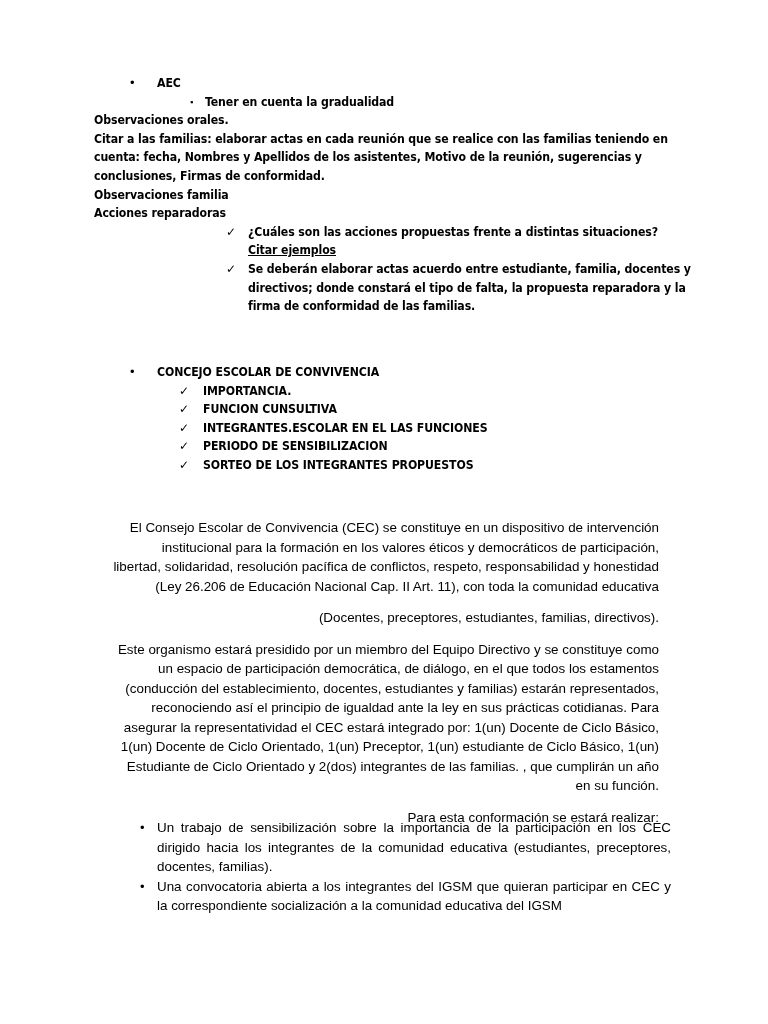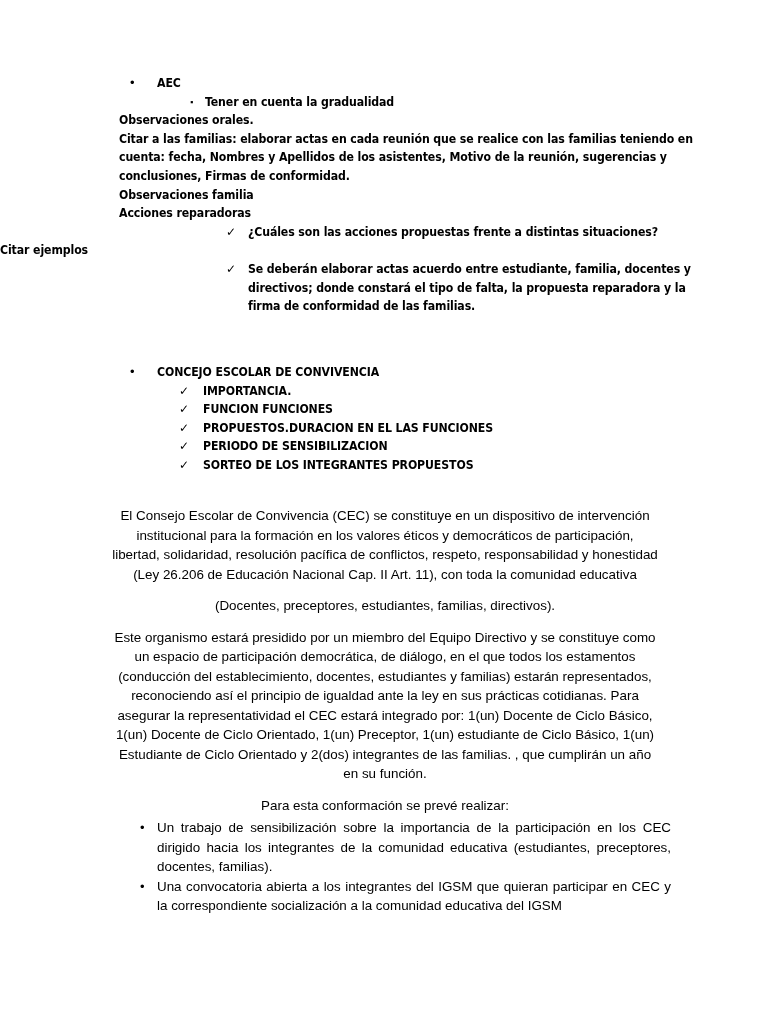--- a/index.html
+++ b/index.html
@@ -82,38 +82,40 @@
     top: 0;
     width: 12px;
     font-family: "Liberation Sans", sans-serif;
     font-weight: normal;
     font-size: 9px;
     line-height: 18.6px;
   }
 
   
   .l2p {
-    padding-left: 119px;
+    padding-left: 94px;
   }
 
   
   .l3 {
     padding-left: 248px;
   }
   .l3 .mk {
     position: absolute;
     left: 226px;
     top: 0;
     width: 16px;
     font-family: "DejaVu Sans", sans-serif;
     font-weight: normal;
     font-size: 12px;
     line-height: 18.6px;
   }
   .l3p {
+    padding-left: 248px;
+    text-decoration: underline;
   }
 
   
   .l2c {
     padding-left: 203px;
   }
   .l2c .mk {
     position: absolute;
     left: 179px;
     top: 0;
@@ -125,25 +127,25 @@
   }
 
   
   .body-wrap {
     position: absolute;
     left: 111px;
     top: 506px;
     width: 548px;
   }
   .body-wrap p {
-    margin: 0 0 12px 0;
+    margin: 12px 0 12px 0;
     font-family: "Liberation Sans", sans-serif;
     font-size: 13.4px;
     line-height: 19.5px;
-    text-align: center;
+    text-align: right;
   }
   .body-wrap p.tight {
     margin-bottom: 0;
   }
   .bul-item {
     position: relative;
     padding-left: 46px;
     font-family: "Liberation Sans", sans-serif;
     font-size: 13.4px;
     line-height: 19.5px;
@@ -220,42 +222,42 @@
       <span class="mk">•</span>
       <span class="u">CONCEJO ESCOLAR DE CONVIVENCIA</span>
     </div>
 
     <div class="row l2c">
       <span class="mk">✓</span>
       <span>IMPORTANCIA.</span>
     </div>
     <div class="row l2c">
       <span class="mk">✓</span>
-      <span> FUNCION FUNCIONES</span>
-    </div>
-    <div class="row l2c">
-      <span class="mk">✓</span>
-      <span>PROPUESTOS.DURACION EN EL LAS FUNCIONES</span>
+      <span> FUNCION CUNSULTIVA</span>
+    </div>
+    <div class="row l2c">
+      <span class="mk">✓</span>
+      <span>INTEGRANTES.ESCOLAR EN EL LAS FUNCIONES</span>
     </div>
     <div class="row l2c">
       <span class="mk">✓</span>
       <span>PERIODO DE SENSIBILIZACION</span>
     </div>
     <div class="row l2c">
       <span class="mk">✓</span>
       <span>SORTEO DE LOS INTEGRANTES PROPUESTOS</span>
     </div>
 
   </div>
 
   <div class="body-wrap">
     <p>El Consejo Escolar de Convivencia (CEC) se constituye en un dispositivo de intervención institucional para la formación en los valores éticos y democráticos de participación, libertad, solidaridad, resolución pacífica de conflictos, respeto, responsabilidad y honestidad (Ley 26.206 de Educación Nacional Cap. II Art. 11), con toda la comunidad educativa</p>
     <p>(Docentes, preceptores, estudiantes, familias, directivos).</p>
     <p>Este organismo estará presidido por un miembro del Equipo Directivo  y se constituye como un espacio de participación democrática, de diálogo, en el que todos los estamentos (conducción del establecimiento, docentes, estudiantes y familias) estarán representados, reconociendo así el principio de igualdad ante la ley en sus prácticas cotidianas. Para asegurar la representatividad el CEC estará integrado por: 1(un) Docente de Ciclo Básico, 1(un) Docente de Ciclo Orientado, 1(un) Preceptor, 1(un) estudiante de Ciclo Básico, 1(un) Estudiante de Ciclo Orientado y 2(dos) integrantes de las familias. , que cumplirán un año en su función.</p>
-    <p class="tight">Para esta conformación se prevé realizar:</p>
+    <p class="tight">Para esta conformación se estará realizar:</p>
   </div>
 
   <div class="bul-wrap">
     <div class="bul-item">
       <span class="mk">•</span>
       <span>Un trabajo de sensibilización sobre la importancia de la participación en los CEC   dirigido hacia los integrantes de la comunidad educativa (estudiantes, preceptores, docentes, familias).</span>
     </div>
     <div class="bul-item">
       <span class="mk">•</span>
       <span>Una convocatoria abierta a los integrantes del IGSM que quieran participar en CEC y la correspondiente socialización a la comunidad educativa del IGSM</span>

